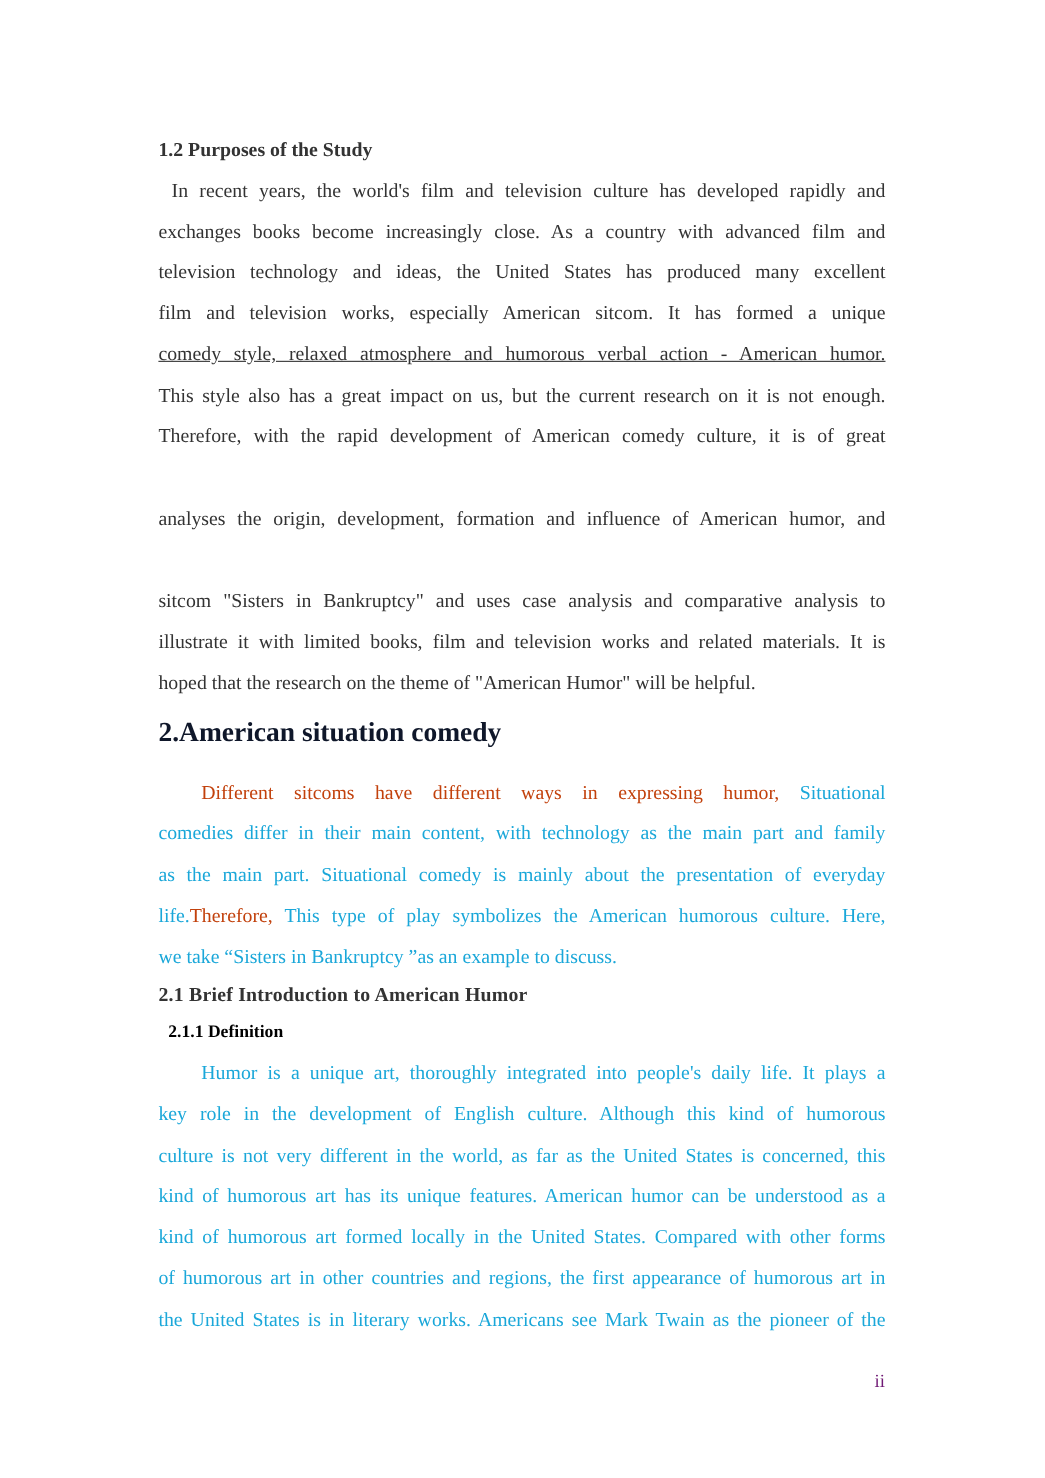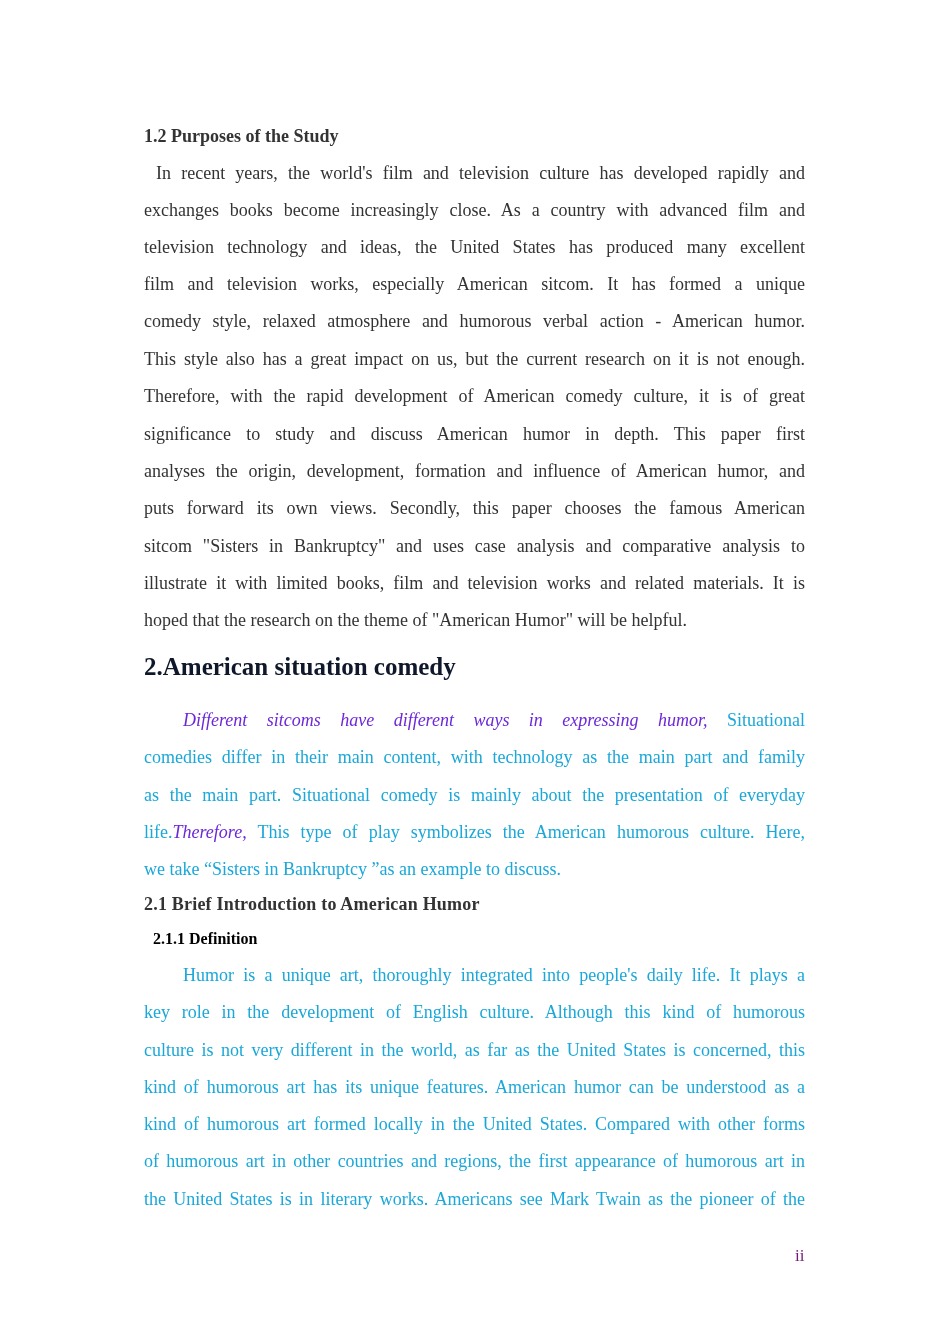--- a/index.html
+++ b/index.html
@@ -4,44 +4,42 @@
 <style>
   html, body { margin: 0; padding: 0; background: #ffffff; }
   body { width: 950px; height: 1344px; position: relative; overflow: hidden; font-family: "Liberation Serif", serif; }
   .page { position: absolute; left: 0; top: 0; width: 950px; height: 1095px; background: #fff; }
   .h3 { position: absolute; left: 144px; font-weight: bold; font-size: 18px; color: #333333; white-space: nowrap; }
   .h2 { position: absolute; left: 144px; font-weight: bold; font-size: 25px; color: #0f172a; white-space: nowrap; }
   .h4 { position: absolute; left: 153px; font-weight: bold; font-size: 16px; color: #000000; white-space: nowrap; }
   .line { position: absolute; left: 144px; width: 661px; font-size: 18px; line-height: 22px; height: 22px; text-align: justify; text-align-last: justify; white-space: nowrap; overflow: visible; }
   .line.last { text-align-last: left; }
   .gray { color: #333333; }
-  .black { color: #6d28d9; font-style: italic; }
+  .black { color: #c2410c; }
   .cyan { color: #1aa7d9; }
   .indent-sm { padding-left: 12px; width: 649px; }
   .indent { padding-left: 39px; width: 622px; }
   .line span { white-space: normal; }
   .pagenum { position: absolute; left: 795px; top: 1246px; font-size: 17px; color: #701a75; }
 </style>
 </head>
 <body>
 
 <div class="page">
 
   <div class="h3" style="top:126px;">1.2 Purposes of the Study</div>
 
   <div class="line gray indent-sm" style="top:162px;">In recent years, the world's film and television culture has developed rapidly and</div>
   <div class="line gray" style="top:199px;">exchanges books become increasingly close. As a country with advanced film and</div>
   <div class="line gray" style="top:236px;">television technology and ideas, the United States has produced many excellent</div>
   <div class="line gray" style="top:273px;">film and television works, especially American sitcom. It has formed a unique</div>
-  <div class="line gray" style="top:310px;">comedy style, relaxed atmosphere and humorous verbal action - American humor.</div>
+  <div class="line gray" style="top:310px;text-decoration:underline;">comedy style, relaxed atmosphere and humorous verbal action - American humor.</div>
   <div class="line gray" style="top:348px;">This style also has a great impact on us, but the current research on it is not enough.</div>
   <div class="line gray" style="top:385px;">Therefore, with the rapid development of American comedy culture, it is of great</div>
-  <div class="line gray" style="top:423px;">significance to study and discuss American humor in depth. This paper first</div>
   <div class="line gray" style="top:460px;">analyses the origin, development, formation and influence of American humor, and</div>
-  <div class="line gray" style="top:497px;">puts forward its own views. Secondly, this paper chooses the famous American</div>
   <div class="line gray" style="top:535px;">sitcom "Sisters in Bankruptcy" and uses case analysis and comparative analysis to</div>
   <div class="line gray" style="top:572px;">illustrate it with limited books, film and television works and related materials. It is</div>
   <div class="line gray last" style="top:609px;">hoped that the research on the theme of "American Humor" will be helpful.</div>
 
   <div class="h2" style="top:653px;">2.American situation comedy</div>
 
   <div class="line indent" style="top:709px;">
     <span class="black">Different sitcoms have different ways in expressing humor,</span>
     <span class="cyan">Situational</span>
   </div>

